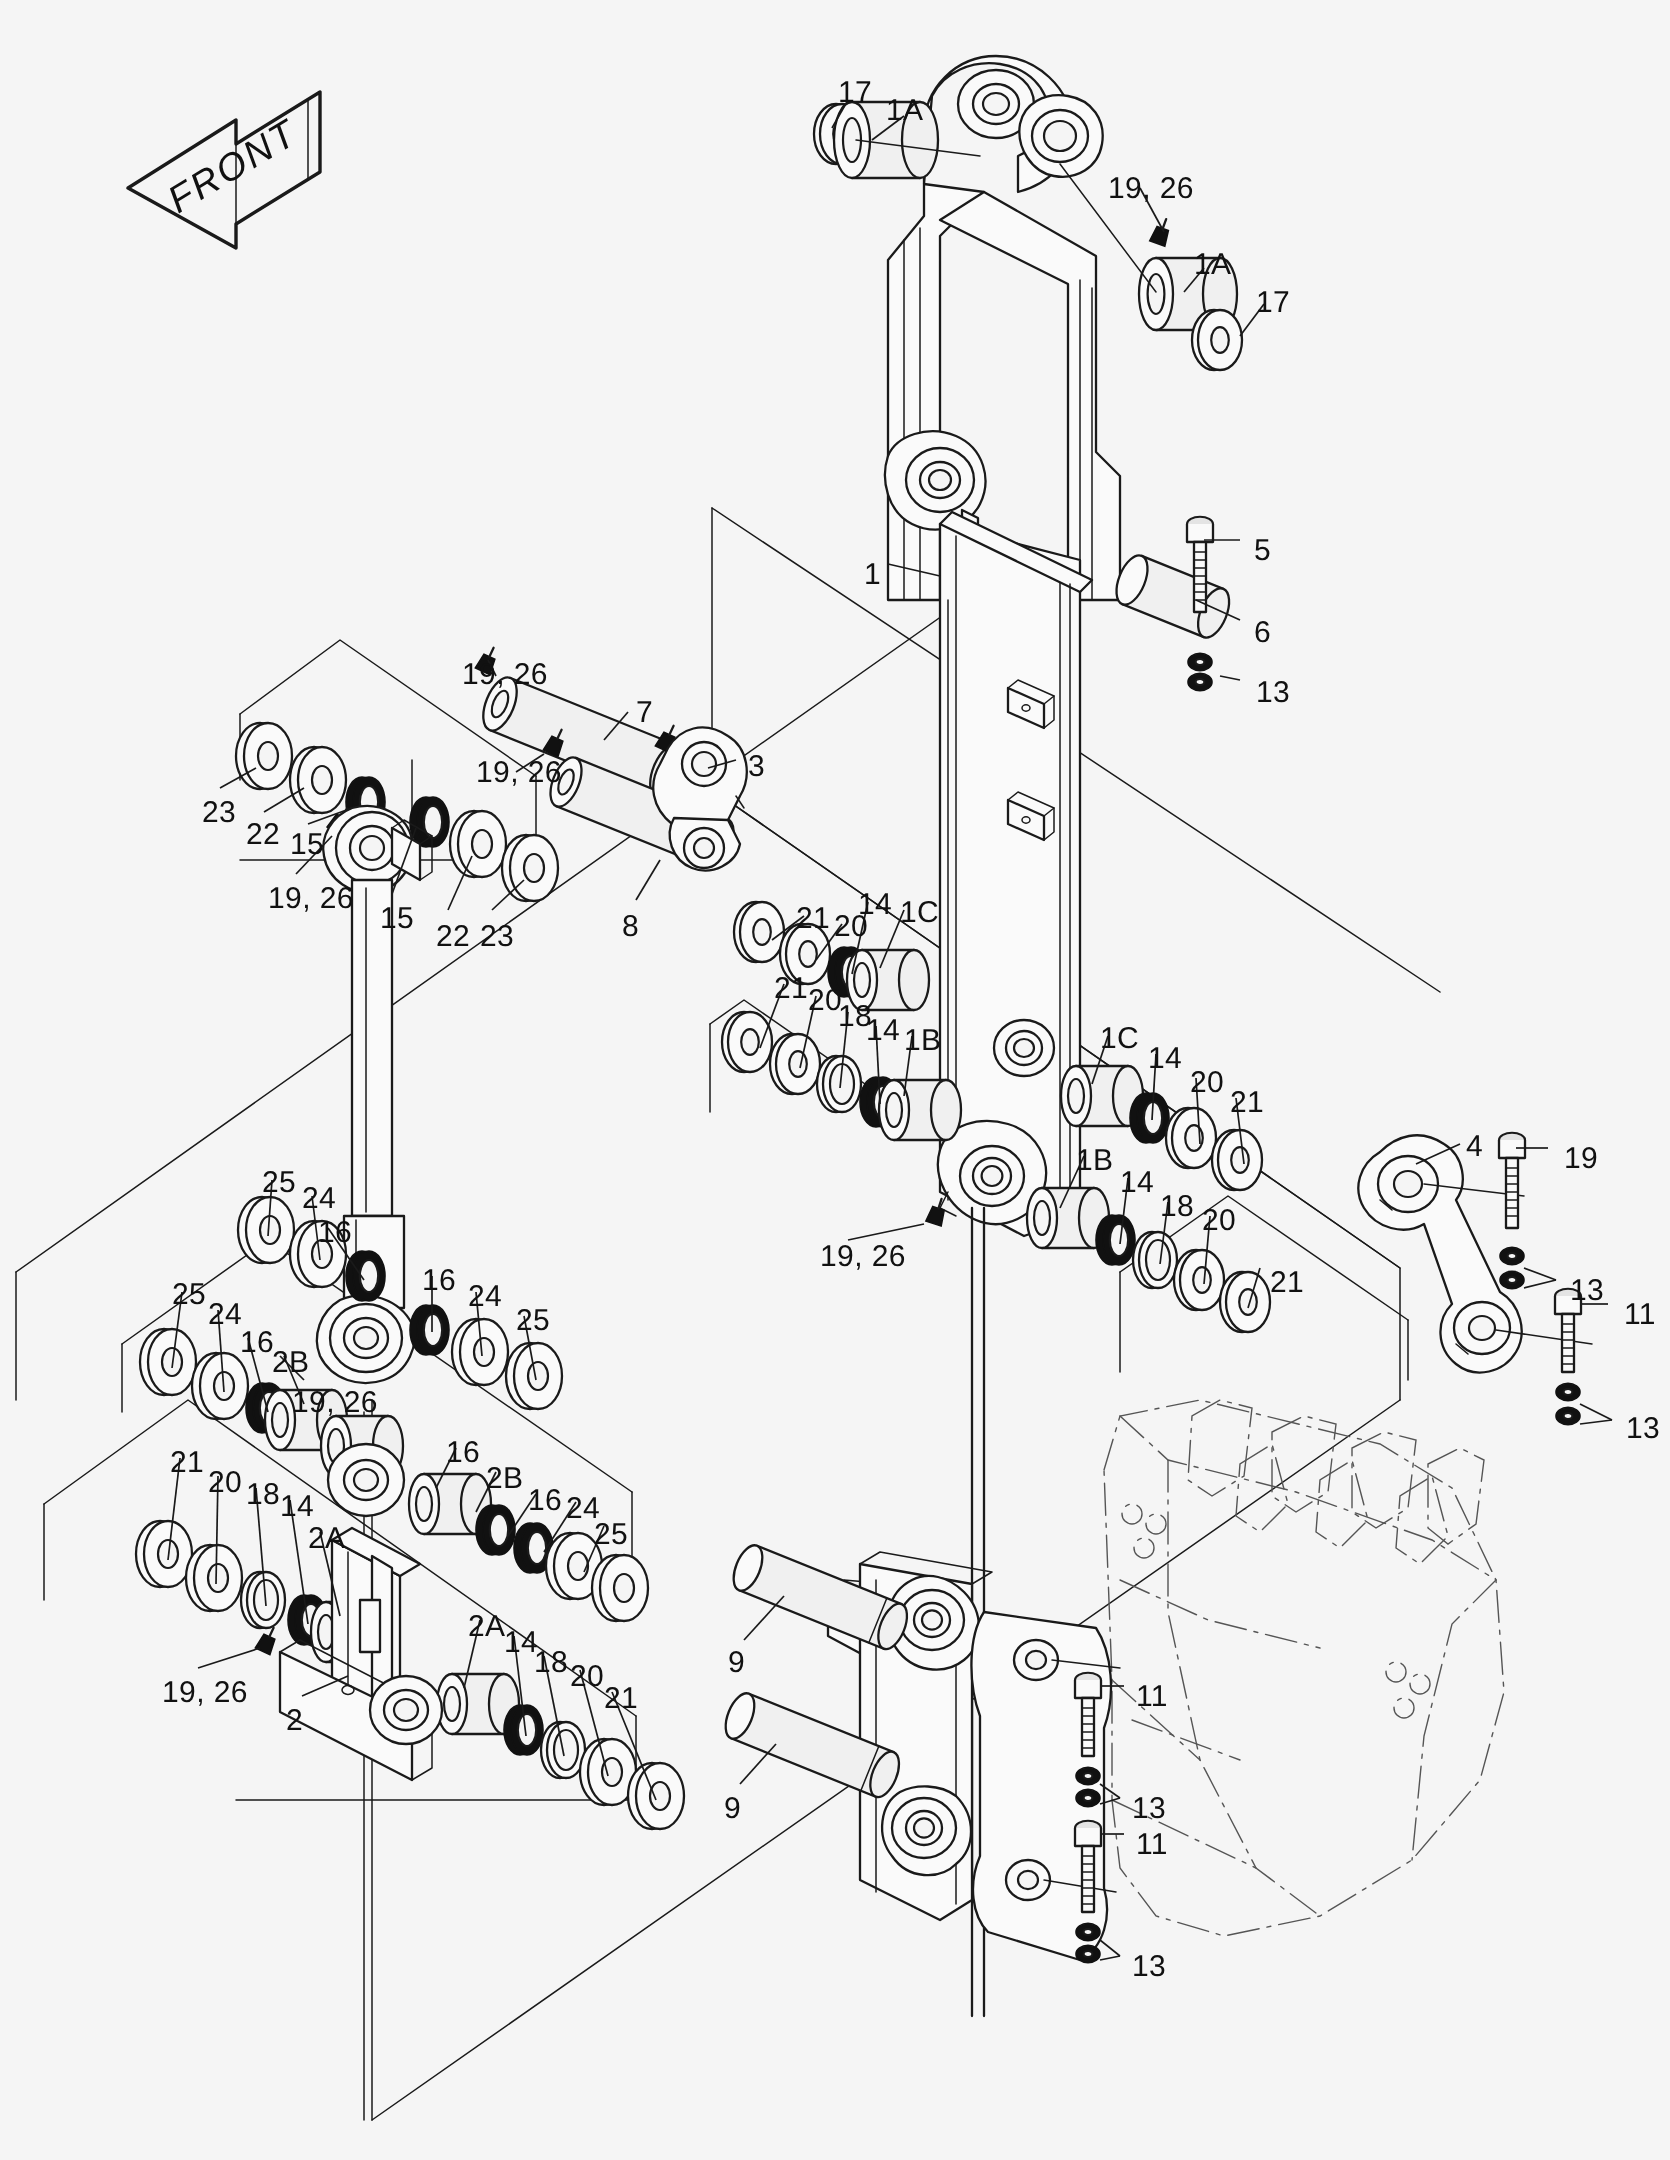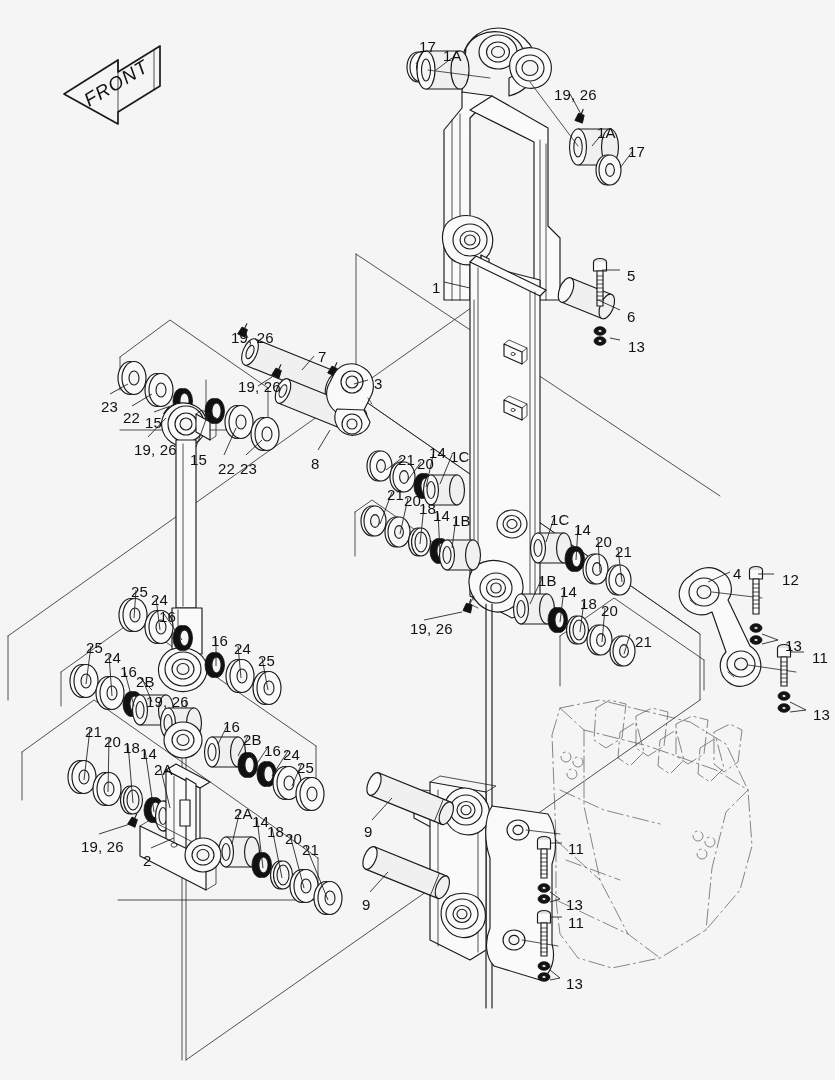--- a/index.html
+++ b/index.html
@@ -659,21 +659,21 @@
       <div class="cal" style="left: 574px; top: 521px;">14</div>
       <div class="cal" style="left: 595px; top: 533px;">20</div>
       <div class="cal" style="left: 615px; top: 543px;">21</div>
       <div class="cal" style="left: 538px; top: 572px;">1B</div>
       <div class="cal" style="left: 560px; top: 583px;">14</div>
       <div class="cal" style="left: 580px; top: 595px;">18</div>
       <div class="cal" style="left: 601px; top: 602px;">20</div>
       <div class="cal" style="left: 635px; top: 633px;">21</div>
       <div class="cal" style="left: 410px; top: 620px;">19, 26</div>
       <div class="cal" style="left: 733px; top: 565px;">4</div>
-      <div class="cal" style="left: 782px; top: 571px;">12</div>
+      <div class="cal" style="left: 782px; top: 571px;">19</div>
       <div class="cal" style="left: 785px; top: 637px;">13</div>
       <div class="cal" style="left: 812px; top: 649px;">11</div>
       <div class="cal" style="left: 813px; top: 706px;">13</div>
       <div class="cal" style="left: 131px; top: 583px;">25</div>
       <div class="cal" style="left: 151px; top: 591px;">24</div>
       <div class="cal" style="left: 159px; top: 608px;">16</div>
       <div class="cal" style="left: 211px; top: 632px;">16</div>
       <div class="cal" style="left: 234px; top: 640px;">24</div>
       <div class="cal" style="left: 258px; top: 652px;">25</div>
       <div class="cal" style="left: 86px; top: 639px;">25</div>

